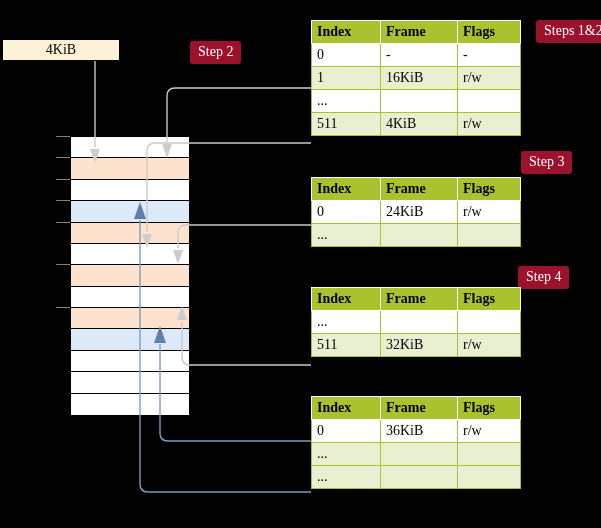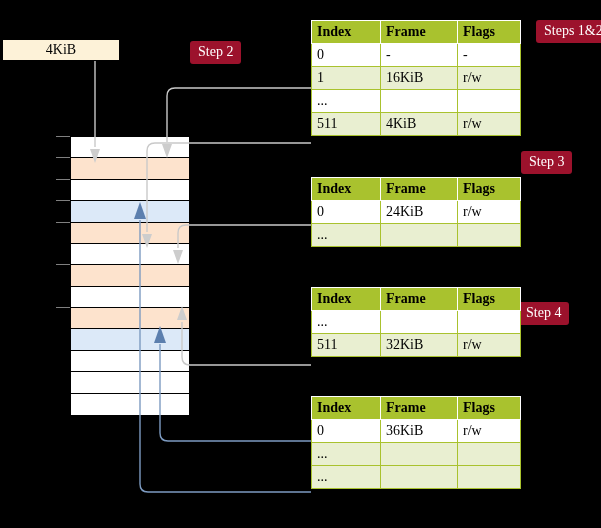--- a/index.html
+++ b/index.html
@@ -175,21 +175,21 @@
     <path class="wire-blue" d="M 311 441 L 168 441 Q 160 441 160 433 L 160 344"></path>
     <polygon class="head-blue" points="160,326 154,343 166,343"></polygon>
 
     <path class="wire-blue" d="M 311 492 L 148 492 Q 140 492 140 484 L 140 220"></path>
     <polygon class="head-blue" points="140,202 134,219 146,219"></polygon>
   </svg>
 
 <div class="step-label" style="left: 190px; top: 41px;">Step 2</div>
     <div class="step-label" style="left: 536px; top: 20px;">Steps 1&amp;2</div>
     <div class="step-label" style="left: 521px; top: 151px;">Step 3</div>
-    <div class="step-label" style="left: 518px; top: 266px; margin-top: 36px;">Step 4</div>
+    <div class="step-label" style="left: 518px; top: 266px;">Step 4</div>
     <div class="mem-tick" style="top: 136px;"></div>
     <div class="mem-tick" style="top: 157px;"></div>
     <div class="mem-tick" style="top: 179px;"></div>
     <div class="mem-tick" style="top: 200px;"></div>
     <div class="mem-tick" style="top: 222px;"></div>
     <div class="mem-tick" style="top: 264px;"></div>
     <div class="mem-tick" style="top: 307px;"></div>
     <table class="ptable" style="left: 311px; top: 20px;">
       <thead>
         <tr>

